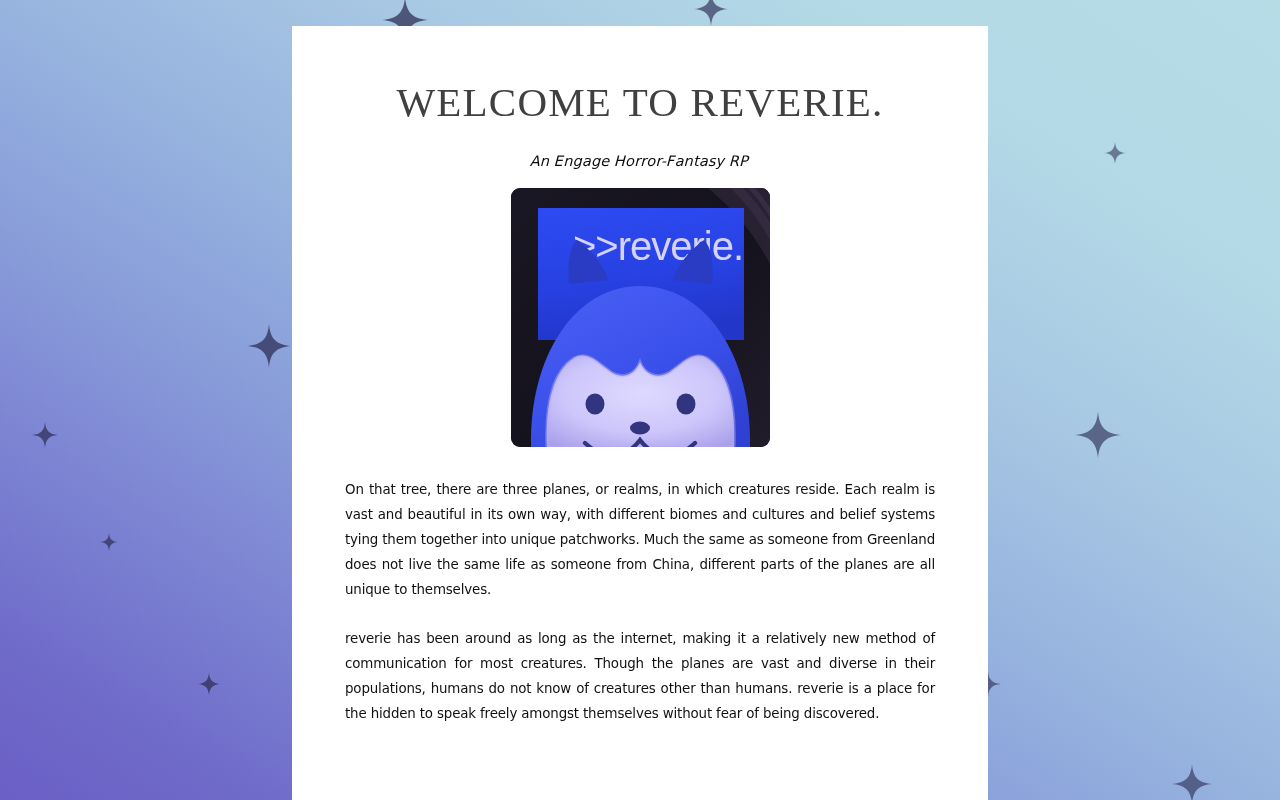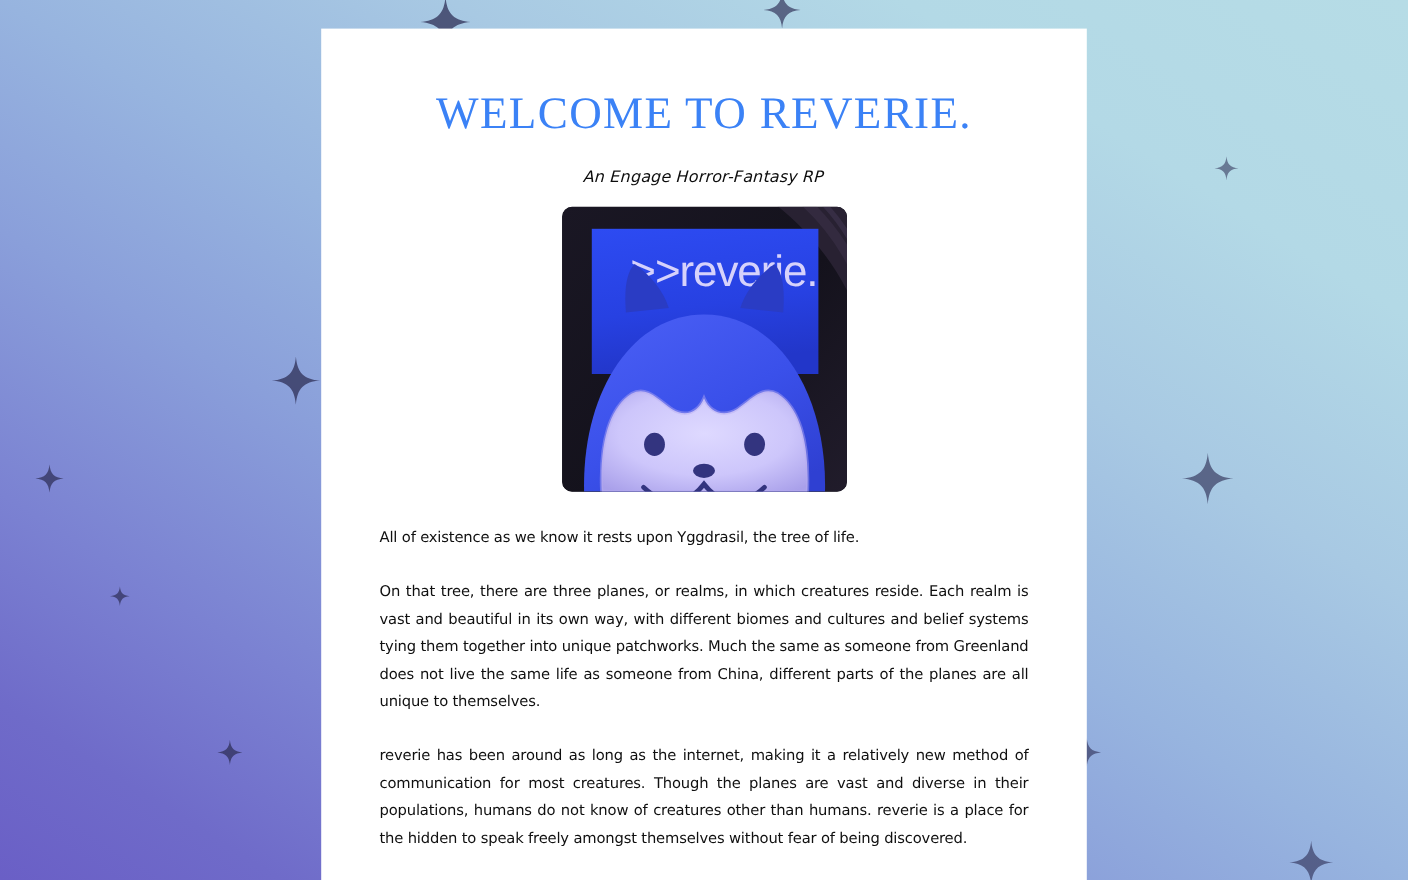--- a/index.html
+++ b/index.html
@@ -52,21 +52,21 @@
   }
 
   .card-inner { padding:0 53px; }
 
   
   .page-title {
     font-family:"Liberation Serif", "DejaVu Serif", serif;
     font-size:41px;
     letter-spacing:1.2px;
     font-weight:400;
-    color:#3b82f6;
+    color:#404040;
     text-align:center;
     line-height:1.12;
     text-transform:uppercase;
     white-space:nowrap;
   }
 
   .page-subtitle {
     margin-top:27px;
     text-align:center;
     font-family:"DejaVu Sans", sans-serif;
@@ -250,21 +250,20 @@
 
             <ellipse cx="68" cy="300" rx="44" ry="38" fill="#5d6ef3" opacity="0.95"></ellipse>
             <ellipse cx="191" cy="300" rx="44" ry="38" fill="#5d6ef3" opacity="0.95"></ellipse>
           </g>
         </svg>
       </div>
     </div>
 
     <div class="text-block">
 
-      <p class="body-text first-line">All of existence as we know it rests upon Yggdrasil, the tree of life.</p>
 
       <p class="body-text para">On that tree, there are three planes, or realms, in which creatures reside. Each realm is vast and beautiful in its own way, with different biomes and cultures and belief systems tying them together into unique patchworks. Much the same as someone from Greenland does not live the same life as someone from China, different parts of the planes are all unique to themselves.</p>
 
 
       <p class="body-text para"><span class="lead-term">reverie</span><span> has been around as long as the internet, making it a relatively new method of communication for most creatures. Though the planes are vast and diverse in their populations, humans do not know of creatures other than humans. reverie is a place for the hidden to speak freely amongst themselves without fear of being discovered.</span></p>
 
     </div>
   </div>
 </div>
 

